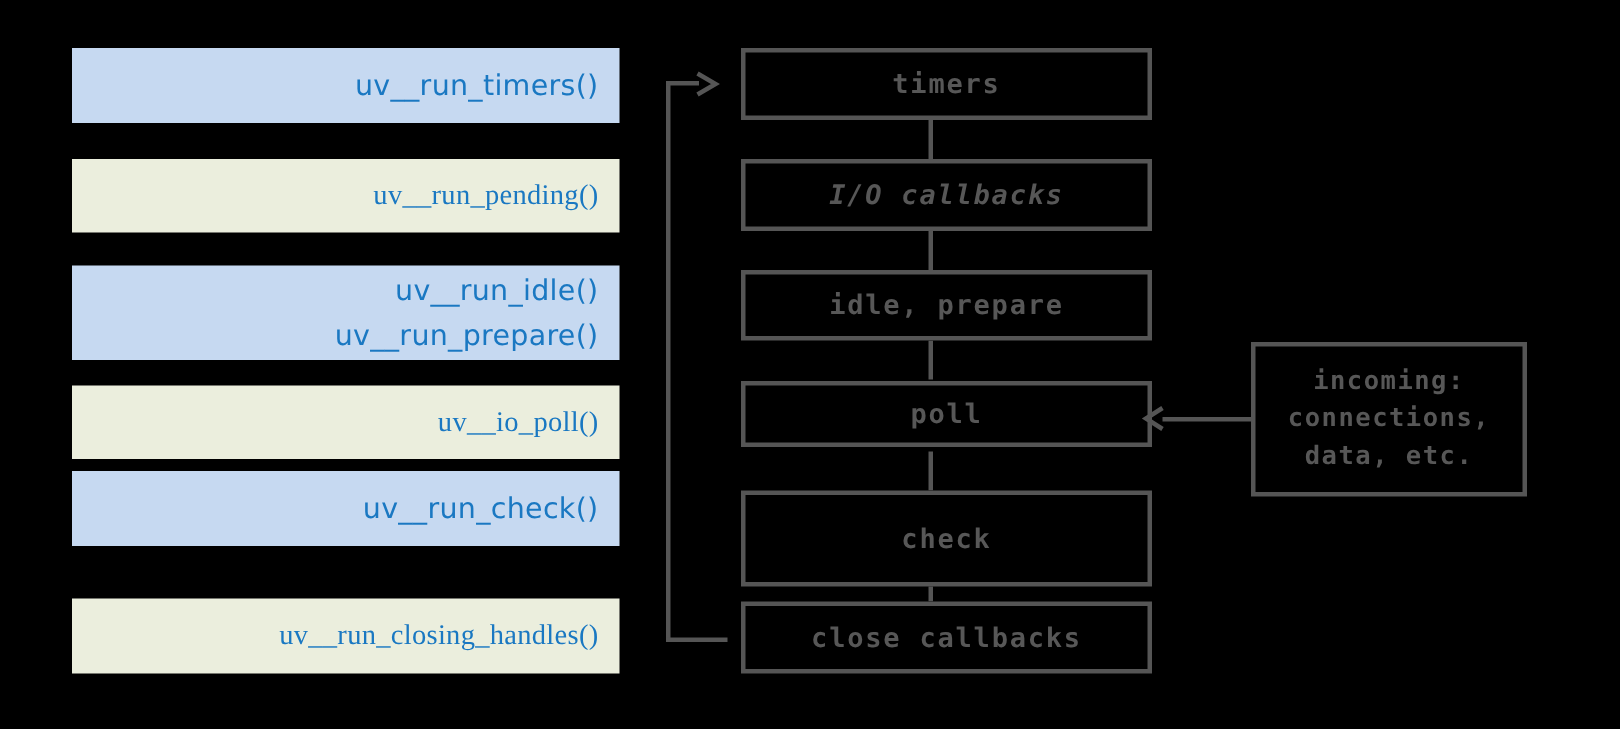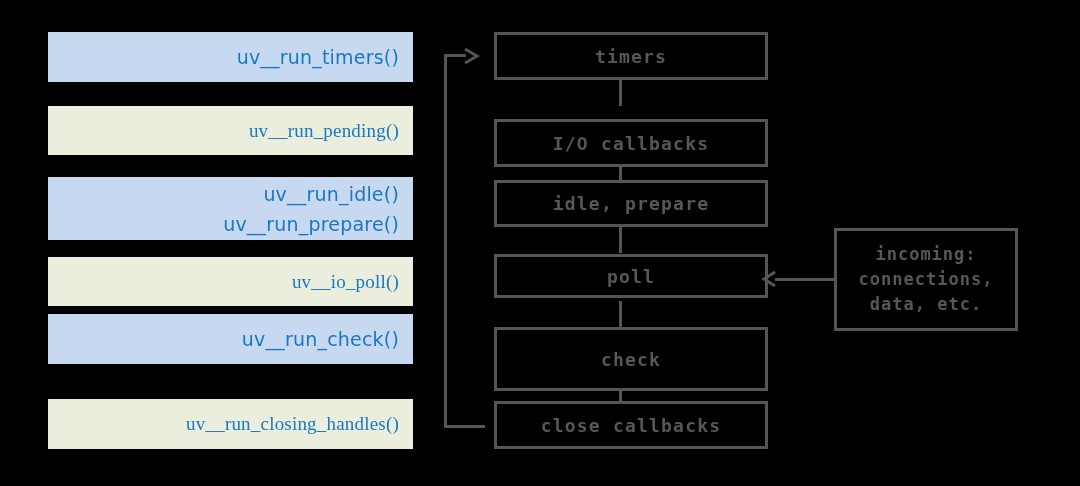--- a/index.html
+++ b/index.html
@@ -187,21 +187,21 @@
   <div class="connector" style="top:80px;height:26px;"></div>
   <div class="connector" style="top:154px;height:26px;"></div>
   <div class="connector" style="top:227px;height:26px;"></div>
   <div class="connector" style="top:301px;height:26px;"></div>
   <div class="connector" style="top:375px;height:26px;"></div>
 
   <div class="phase-box" style="top:32px;height:48px;">
     <span>timers</span>
   </div>
 
-  <div class="phase-box" style="top:119px;height:48px;">
+  <div class="phase-box" style="top:106px;height:48px;font-style:italic;">
     <span>I/O callbacks</span>
   </div>
 
   <div class="phase-box" style="top:180px;height:47px;">
     <span>idle, prepare</span>
   </div>
 
   <div class="phase-box" style="top:254px;height:44px;">
     <span>poll</span>
   </div>

